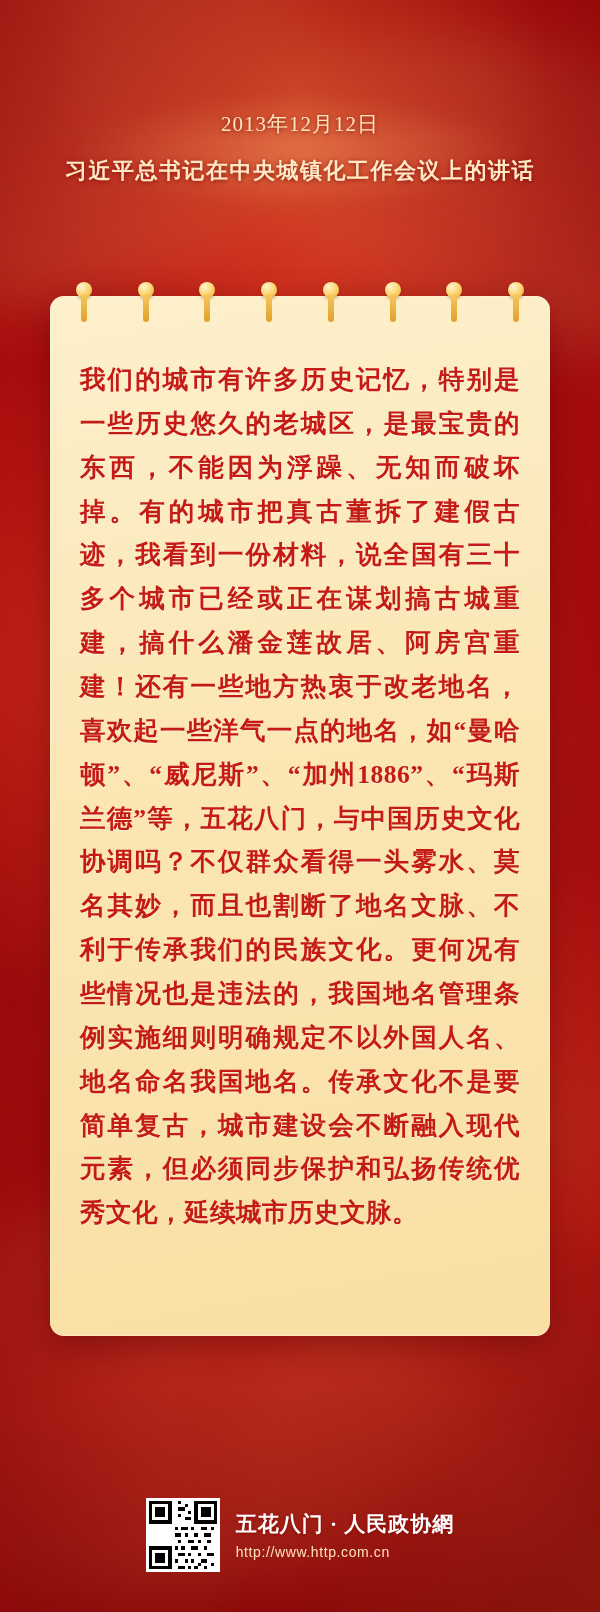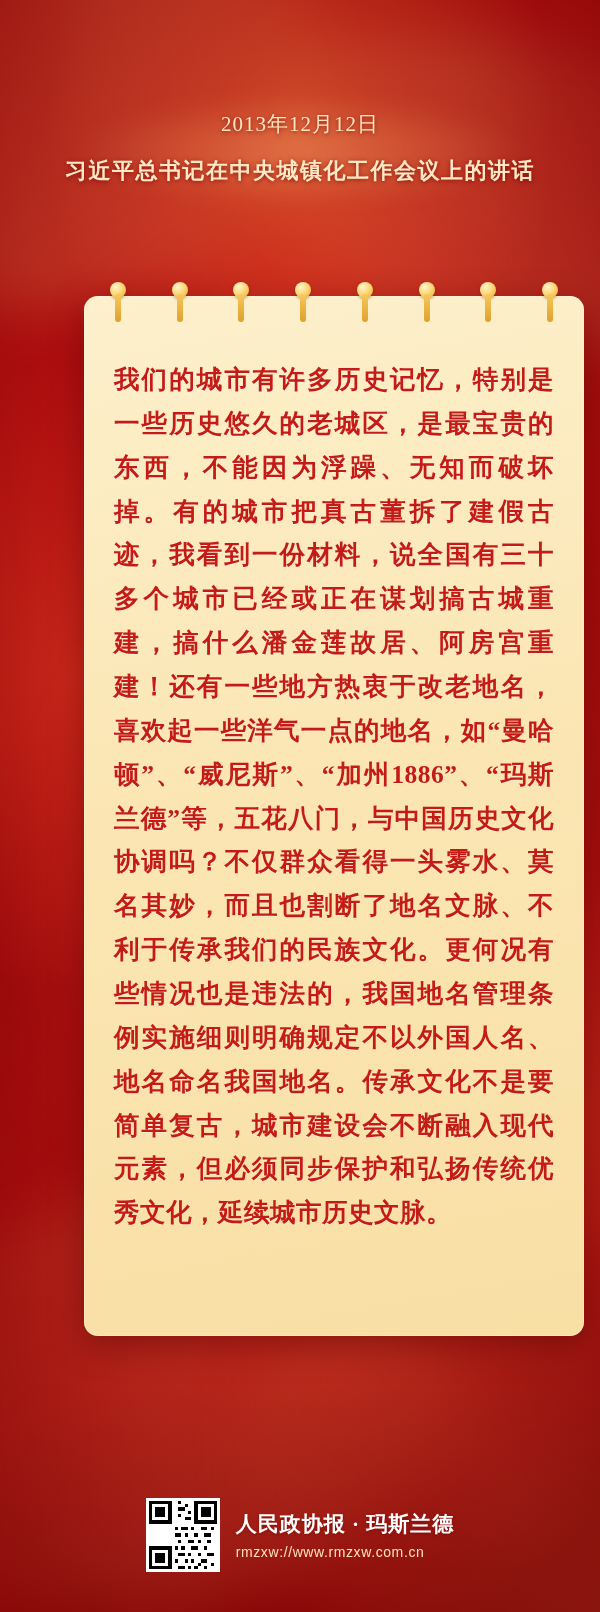--- a/index.html
+++ b/index.html
@@ -109,21 +109,20 @@
     margin-top: 18px;
   }
 
   
   .card-wrap {
     position: absolute;
     left: 50px;
     top: 296px;
     width: 500px;
     z-index: 6;
-    margin-left: 34px;
   }
   .card {
     position: relative;
     background: linear-gradient(170deg, #fdf0cc 0%, #fbe6b4 45%, #f8dfa4 100%);
     border-radius: 14px;
     box-shadow: 0 10px 34px rgba(80,0,0,0.45), 0 0 0 1px rgba(255,255,255,0.25) inset;
     padding: 62px 30px 44px 30px;
     min-height: 1040px;
     box-sizing: border-box;
   }
@@ -331,18 +330,18 @@
           <rect x="9" y="20" width="2" height="1"></rect>
             <rect x="12" y="20" width="1" height="1"></rect>
           <rect x="14" y="20" width="1" height="1"></rect>
             <rect x="17" y="20" width="1" height="1"></rect>
           <rect x="19" y="19" width="1" height="1"></rect>
             <rect x="15" y="19" width="1" height="1"></rect>
         </g>
       </svg>
     </div>
     <div class="footer-text">
-      <div class="footer-brand">人民政协报 · 玛斯兰德</div>
-      <div class="footer-url">rmzxw://www.rmzxw.com.cn</div>
+      <div class="footer-brand">五花八门 · 人民政协網</div>
+      <div class="footer-url">http://www.http.com.cn</div>
     </div>
   </div>
 
 </div>
 
 </body></html>

